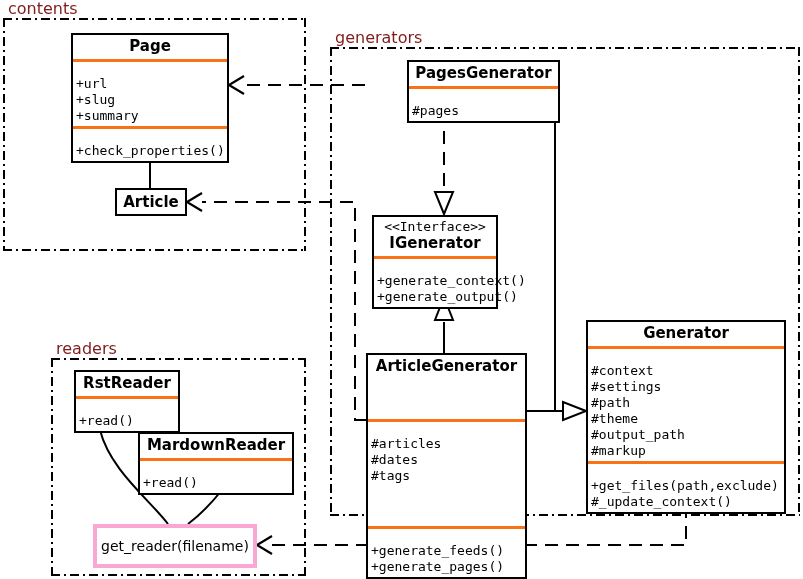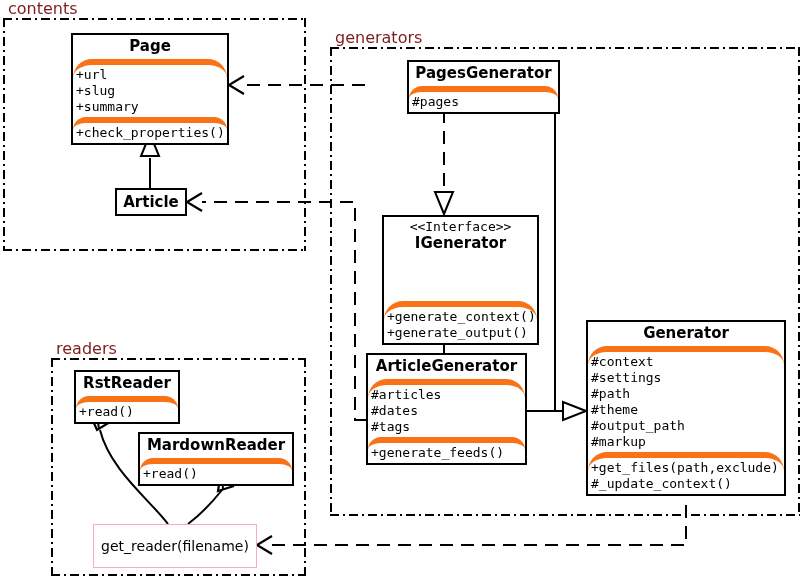--- a/index.html
+++ b/index.html
@@ -62,35 +62,34 @@
     font-family: "DejaVu Sans", sans-serif;
   }
   .uml-stereo {
     text-align: center;
     font-size: 13px;
     font-weight: normal;
     line-height: 16px;
     font-family: "DejaVu Sans Mono", monospace;
   }
   .uml-sec {
-    border-top: 6px solid #f97316;
-    padding: 2px 0 2px 3px;
-    border-radius: 19px;
+    border-top: 3px solid #f97316;
+    padding: 14px 0 2px 3px;
   }
   .uml-sec div {
     font-family: "DejaVu Sans Mono", monospace;
     font-size: 13px;
     line-height: 16px;
     color: #000;
     white-space: nowrap;
   }
   .plainbox {
     position: absolute;
     box-sizing: border-box;
-    border: 1px solid #f9a8d4;
+    border: 4px solid #f9a8d4;
     background: #fff;
     display: flex;
     align-items: center;
     justify-content: center;
     font-size: 14px;
     color: #000;
     font-family: "DejaVu Sans", sans-serif;
   }
 
   
@@ -190,40 +189,41 @@
     <div class="uml-title" style="padding:2px 4px;">Article</div>
   </div>
 
   <div class="uml" style="left:365px; top:60px; width:153px;margin-left:42px;">
     <div class="uml-title">PagesGenerator</div>
     <div class="uml-sec">
       <div>#pages</div>
     </div>
   </div>
 
-  <div class="uml" style="left:382px; top:215px; width:157px;gap:45px;">
+  <div class="uml" style="left:372px; top:215px; width:126px;">
     <div class="uml-title" style="padding:2px 4px 4px 4px;">
       <div class="uml-stereo">&lt;&lt;Interface&gt;&gt;</div>
       <div>IGenerator</div>
     </div>
     <div class="uml-sec">
       <div>+generate_context()</div>
       <div>+generate_output()</div>
     </div>
   </div>
 
-  <div class="uml" style="left:366px; top:353px; width:161px;">
+  <div class="uml" style="left:366px; top:353px; width:161px;gap:40px;">
     <div class="uml-title">ArticleGenerator</div>
     <div class="uml-sec">
       <div>#articles</div>
       <div>#dates</div>
       <div>#tags</div>
     </div>
     <div class="uml-sec">
       <div>+generate_feeds()</div>
+      <div>+generate_pages()</div>
     </div>
   </div>
 
   <div class="uml" style="left:586px; top:320px; width:200px;justify-content:flex-end;">
     <div class="uml-title">Generator</div>
     <div class="uml-sec">
       <div>#context</div>
       <div>#settings</div>
       <div>#path</div>
       <div>#theme</div>

